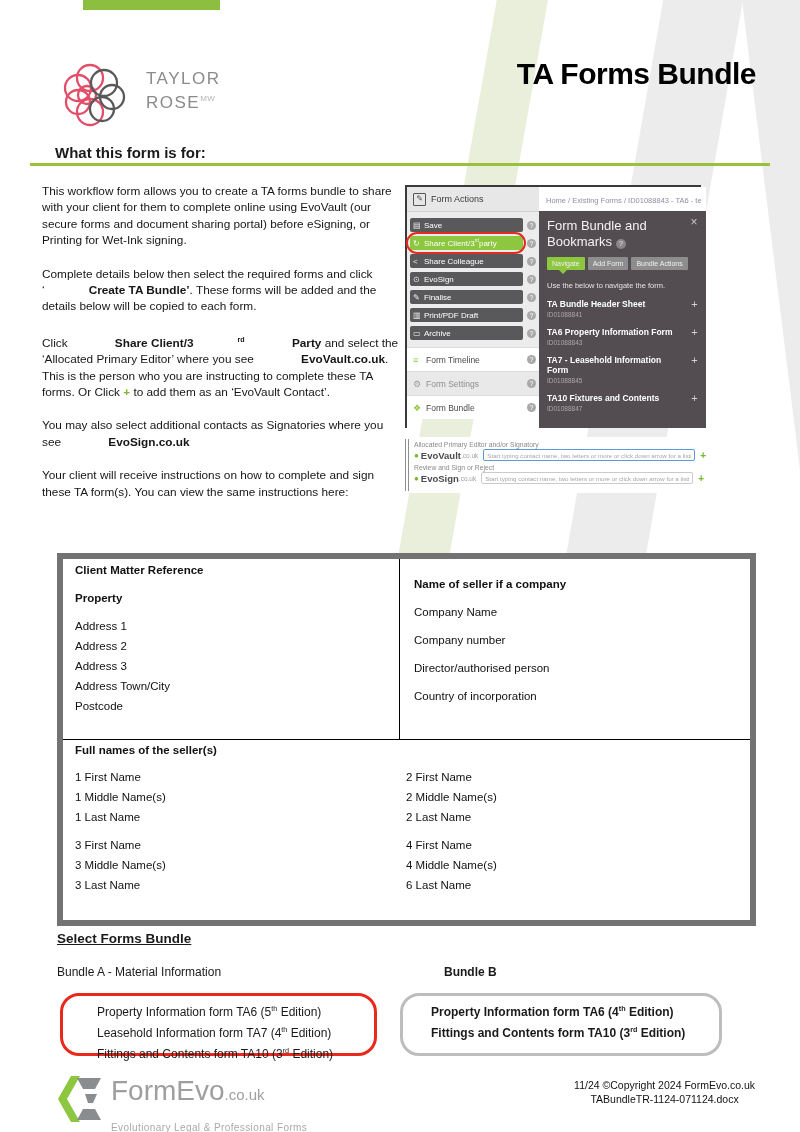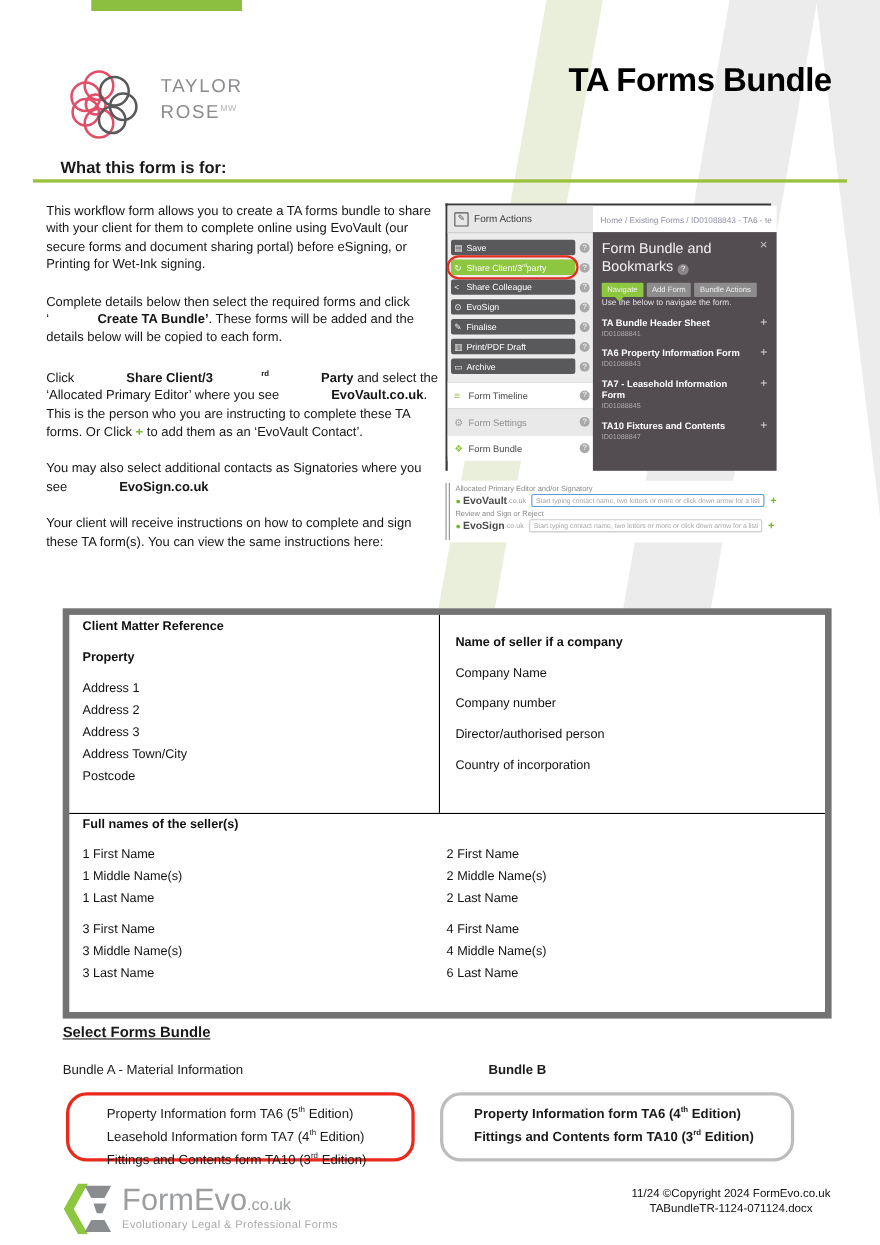--- a/index.html
+++ b/index.html
@@ -60,21 +60,21 @@
   .fp-close{position:absolute;top:5px;right:8px;color:#c9c4c8;font-size:12px;line-height:12px;}
   .fp-title{font-size:13px;color:#f3f1f2;line-height:16px;width:132px;}
   .pq{display:inline-block;width:10px;height:10px;border-radius:50%;background:#8b858a;color:#eee;
       font-size:7px;line-height:10px;text-align:center;margin-left:4px;}
   .fp-tabs{display:flex;margin-top:7px;}
   .tab{position:relative;font-size:7px;color:#f0f0f0;background:#8d8d8d;padding:3px 5px;margin-right:3px;
        border-radius:1px;white-space:nowrap;}
   .tab.active{background:#8dc63f;}
   .tab.active::after{content:"";position:absolute;left:12px;bottom:-4px;border:4px solid transparent;
                      border-top:4px solid #8dc63f;border-bottom:0;}
-  .fp-hint{font-size:7.5px;color:#e3e0e2;margin-top:0;}
+  .fp-hint{font-size:7.5px;color:#e3e0e2;margin-top:11px;}
   .bm{margin-top:9px;position:relative;padding-right:14px;}
   .bm-plus{position:absolute;right:0;top:0;color:#d5d2d4;font-size:11px;line-height:10px;}
   .bm-title{font-size:8.5px;font-weight:bold;color:#fff;line-height:10px;}
   .bm-id{font-size:6.5px;color:#aca7ab;margin-top:2px;}
   
   .shot2{position:absolute;left:405px;top:437px;width:326px;height:56px;background:#fff;z-index:2;
          padding-top:3px;box-sizing:border-box;}
   .shot2::before{content:"";position:absolute;left:0;top:2px;bottom:2px;width:1px;background:#8f8f8f;}
   .shot2::after{content:"";position:absolute;left:2.5px;top:2px;bottom:2px;width:1px;background:#8f8f8f;}
   .ev-row{margin:1px 0 3px 9px;}
@@ -109,21 +109,21 @@
   .bundle-lb.a{left:57px;} .bundle-lb.b{left:400px;}
   .bundle-box{position:absolute;top:993px;height:53px;padding-top:4px;font-size:12px;line-height:17px;
               box-sizing:content-box;z-index:2;background:#fff;border-radius:19px;}
   .bundle-box.a{left:60px;width:277px;border:3px solid #e8291c;padding-left:34px;}
   .bundle-box.b{left:400px;width:288px;border:3px solid #bdbdbd;padding-left:28px;}
   
   .footer-logo{position:absolute;left:57px;top:1076px;display:flex;z-index:2;}
   .fe-text{margin-left:8px;}
   .fe-brand{font-size:28px;color:#9c9ea0;line-height:30px;}
   .fe-suffix{font-size:15px;color:#9c9ea0;}
-  .fe-tag{font-size:10px;color:#a9a9a9;letter-spacing:.4px;margin-top:2px;}
+  .fe-tag{font-size:10px;color:#a9a9a9;letter-spacing:.4px;margin-top:16px;}
   .copyright{position:absolute;right:45px;top:1079px;text-align:center;font-size:10.5px;line-height:13.5px;
              color:#111;z-index:2;}
 </style>
 </head>
 <body>
 
 <div class="page">
 
   <div class="wm wm-band"></div>
   <div class="wm wm-leg"></div>

